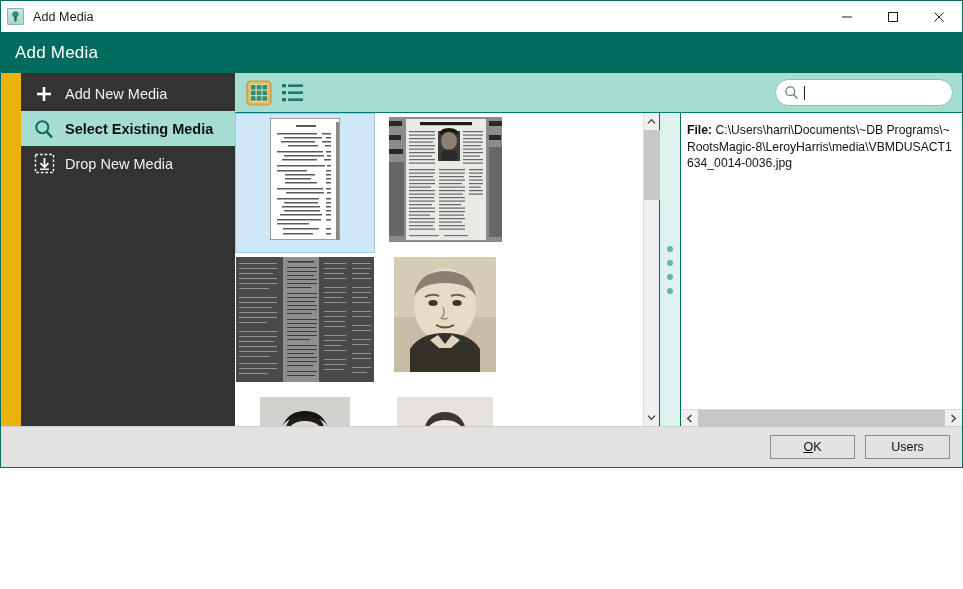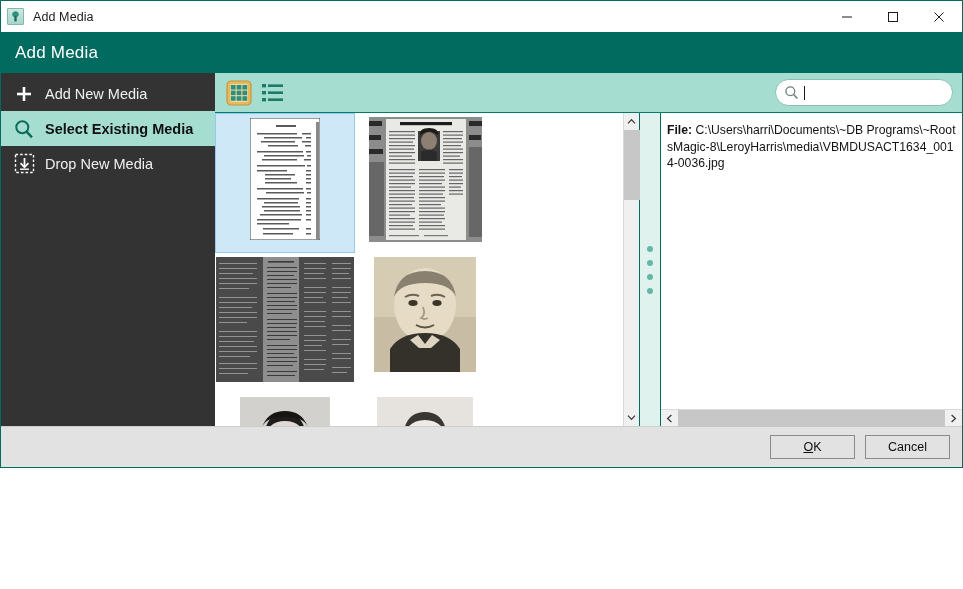--- a/index.html
+++ b/index.html
@@ -63,20 +63,21 @@
     font-weight: 400;
     letter-spacing: .2px;
   }
 
   
   .body-row {
     flex: 1 1 auto;
     display: flex;
     min-height: 0;
     background: #eab308;
+    padding-left: 20px;
   }
 
   
   .sidebar {
     width: 214px;
     flex: 0 0 214px;
     background: #333333;
     padding-top: 3px;
   }
   .side-item {
@@ -896,17 +897,17 @@
 
       </div>
     </div>
   </div>
 
   <div class="footer">
     <div class="btn">
       <span><u>O</u><span>K</span></span>
     </div>
     <div class="btn">
-      <span>Cancel</span>
+      <span>Users</span>
     </div>
   </div>
 
 </div>
 
 </body></html>

